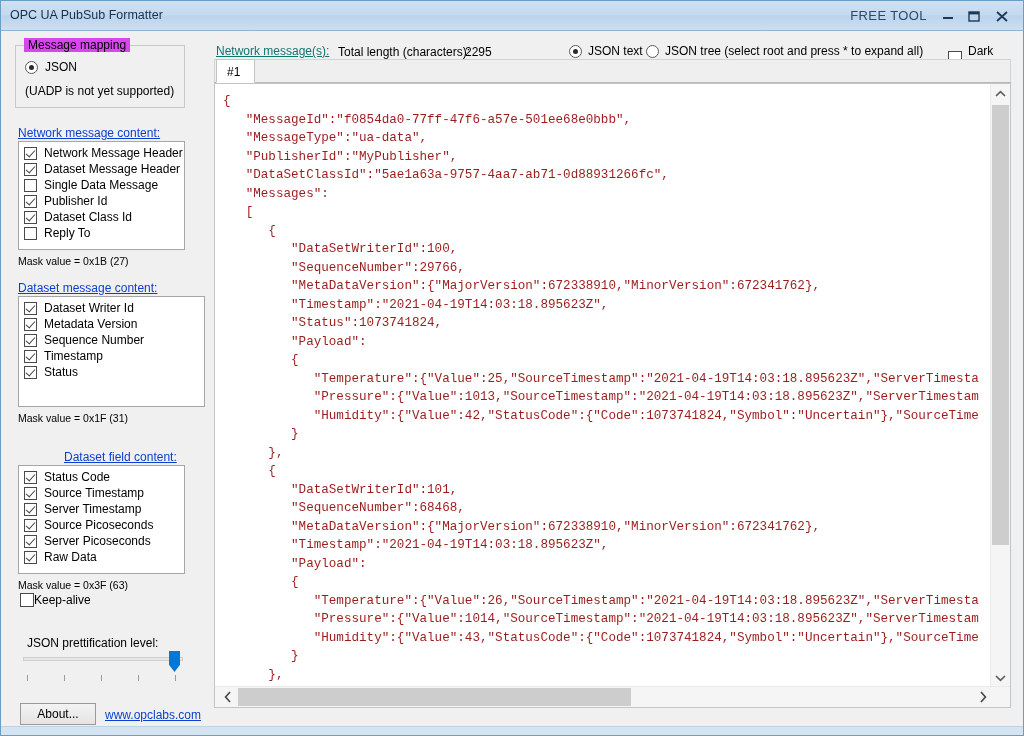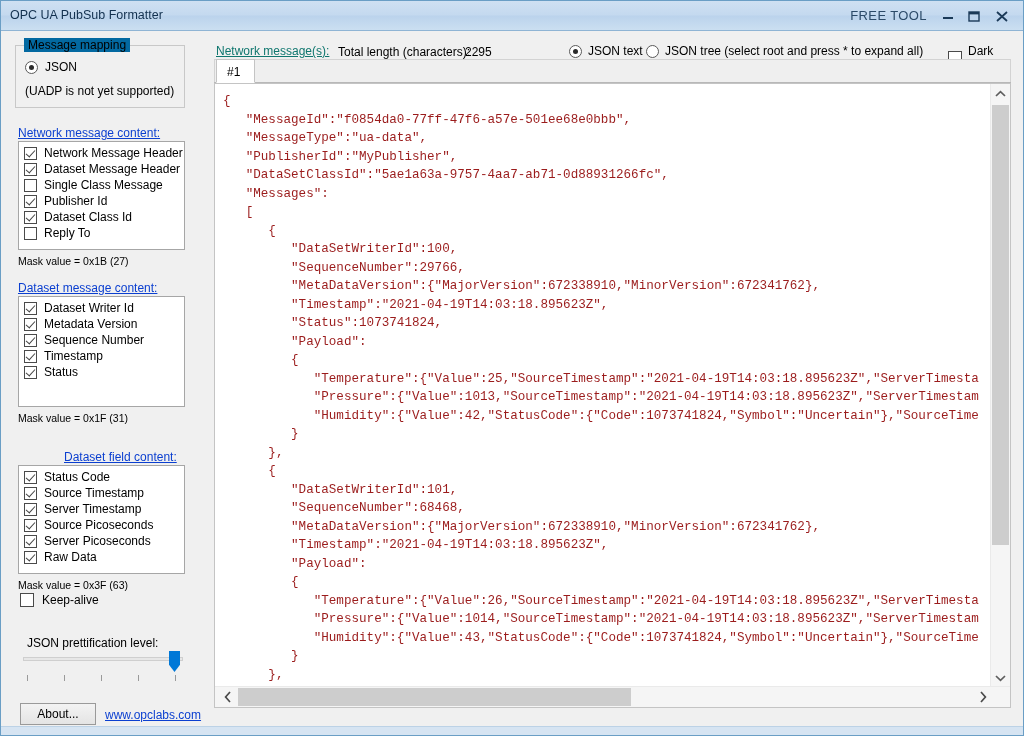--- a/index.html
+++ b/index.html
@@ -66,21 +66,21 @@
   }
   .groupbox {
     position: absolute;
     border: 1px solid #c8c8c8;
     background: transparent;
     box-sizing: border-box;
   }
   .groupbox > .gb-title {
     position: absolute;
     top: -8px; left: 8px;
-    background: #0369a1;
+    background: #d946ef;
     padding: 0 4px;
     font-size: 12px;
     color: #000;
   }
   .radio-row {
     position: absolute;
     display: flex;
     align-items: center;
     gap: 7px;
   }
@@ -153,21 +153,21 @@
   .mask-text {
     position: absolute;
     font-size: 10.5px;
     color: #000;
   }
 
   .keepalive {
     position: absolute;
     display: flex;
     align-items: center;
-    gap: 8px;
+    gap: 0;
   }
   .keepalive .cbox { width: 14px; height: 14px; }
 
   .slider-label {
     position: absolute;
     font-size: 12px;
   }
   .slider-wrap {
     position: absolute;
   }
@@ -405,39 +405,39 @@
       <div class="cb-row">
         <span class="cbox checked"></span>
         <span class="cb-label">Network Message Header</span>
       </div>
       <div class="cb-row">
         <span class="cbox checked"></span>
         <span class="cb-label">Dataset Message Header</span>
       </div>
       <div class="cb-row">
         <span class="cbox"></span>
-        <span class="cb-label">Single Class Message</span>
+        <span class="cb-label">Single Data Message</span>
       </div>
       <div class="cb-row">
         <span class="cbox checked"></span>
         <span class="cb-label">Publisher Id</span>
       </div>
       <div class="cb-row">
         <span class="cbox checked"></span>
         <span class="cb-label">Dataset Class Id</span>
       </div>
       <div class="cb-row">
         <span class="cbox"></span>
         <span class="cb-label">Reply To</span>
       </div>
     </div>
     <span class="mask-text" style="left:17px; top:224px;">Mask value = 0x1B (27)</span>
 
     <a class="section-link" style="left:17px; top:250px;">Dataset message content:</a>
-    <div class="listbox" style="left:17px; top:265px; width:167px; height:111px;">
+    <div class="listbox" style="left:17px; top:265px; width:187px; height:111px;">
       <div class="cb-row">
         <span class="cbox checked"></span>
         <span class="cb-label">Dataset Writer Id</span>
       </div>
       <div class="cb-row">
         <span class="cbox checked"></span>
         <span class="cb-label">Metadata Version</span>
       </div>
       <div class="cb-row">
         <span class="cbox checked"></span>

